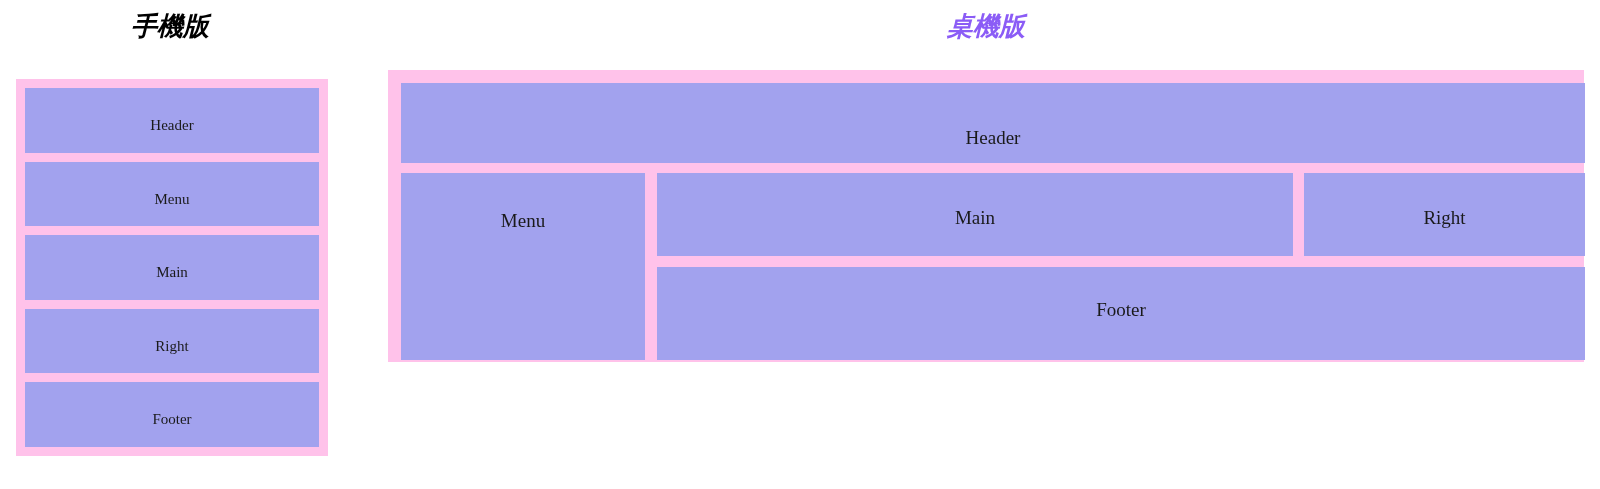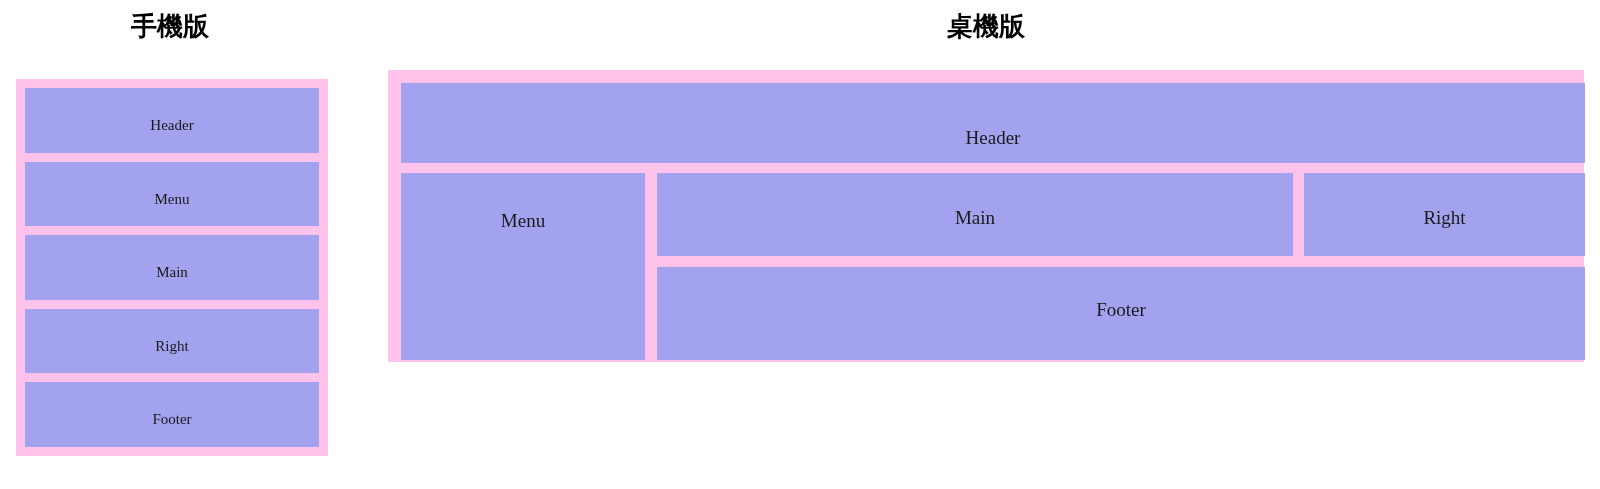--- a/index.html
+++ b/index.html
@@ -19,20 +19,21 @@
   
   .title {
     position: absolute;
     font-family: "Liberation Sans", "DejaVu Sans", sans-serif;
     font-weight: bold;
     font-size: 26px;
     line-height: 32px;
     color: #000000;
     white-space: nowrap;
     text-align: center;
+    font-style: italic;
   }
   #mobile-title {
     left: 0;
     top: 10px;
     width: 340px;
   }
   #desktop-title {
     left: 388px;
     top: 10px;
     width: 1196px;
@@ -94,21 +95,21 @@
 
   #desktop-layout .d-menu   { padding-top: 36px; }
   #desktop-layout .d-footer { padding-top: 31px; }
   #desktop-layout .d-header { padding-top: 43px; }
 </style>
 </head>
 <body style="--gutter: #ffc2ea; --cell: #a2a2ee; background-color: rgb(255, 255, 255);">
 
 <div class="title" id="mobile-title" style="color: rgb(0, 0, 0);">手機版</div>
 
-<div class="title" id="desktop-title" style="color: #000000;">桌機版</div>
+<div class="title" id="desktop-title" style="color: #8b5cf6;">桌機版</div>
 
 <div class="grid-wrap" id="mobile-layout" style="background: rgb(255, 194, 234);">
   <div class="cell" style="background: rgb(162, 162, 238); color: rgb(26, 26, 26);">Header</div>
   <div class="cell" style="background: rgb(162, 162, 238); color: rgb(26, 26, 26);">Menu</div>
   <div class="cell" style="background: rgb(162, 162, 238); color: rgb(26, 26, 26);">Main</div>
   <div class="cell" style="background: rgb(162, 162, 238); color: rgb(26, 26, 26);">Right</div>
   <div class="cell" style="background: rgb(162, 162, 238); color: rgb(26, 26, 26);">Footer</div>
 </div>
 
 <div class="grid-wrap" id="desktop-layout" style="background: rgb(255, 194, 234);">

